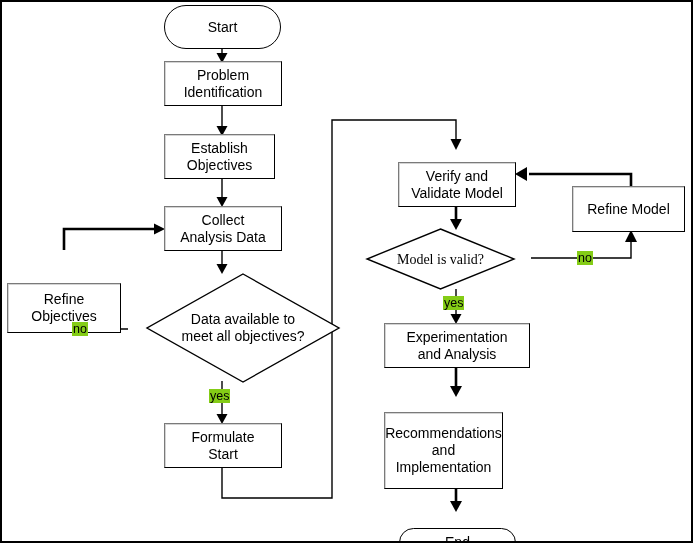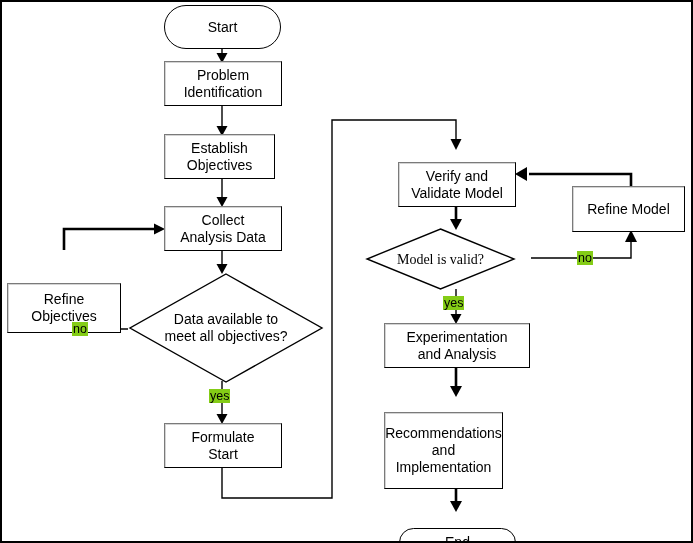--- a/index.html
+++ b/index.html
@@ -167,21 +167,21 @@
     </span>
   </div>
 
   <div class="node process" style="left:5px; top:249px; width:114px; height:50px;margin-top:32px;">
     <span>
       <span>Refine</span><br>
       <span>Objectives</span>
     </span>
   </div>
 
-  <div class="decision-wrap" style="left:127px; top:271px; width:194px; height:110px;">
+  <div class="decision-wrap" style="left:144px; top:271px; width:194px; height:110px;">
     <svg width="194" height="110" viewBox="0 0 194 110">
       <polygon points="97,1 193,55 97,109 1,55" fill="#ffffff" stroke="#000000" stroke-width="1.4"></polygon>
     </svg>
     <div class="decision-label">
       <span>
         <span>Data available to</span><br>
         <span>meet all objectives?</span>
       </span>
     </div>
   </div>

